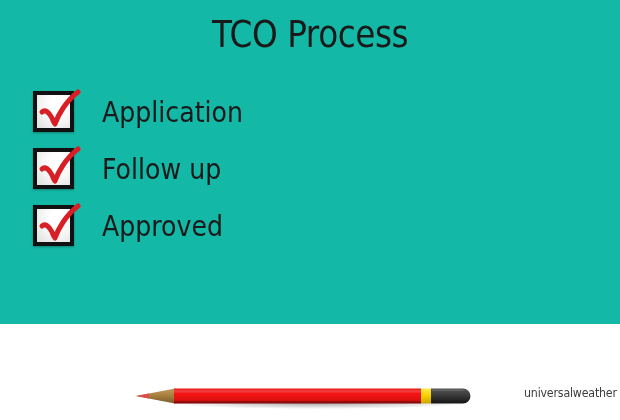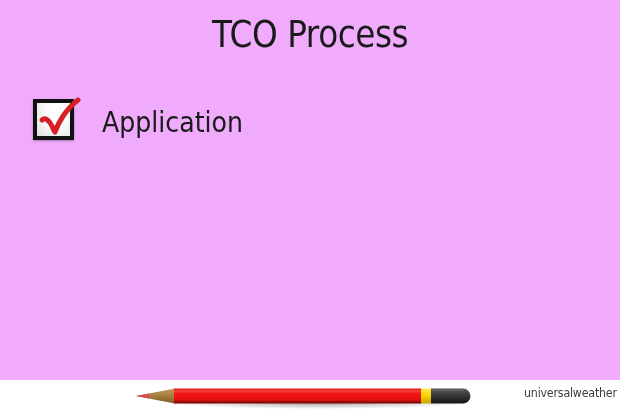--- a/index.html
+++ b/index.html
@@ -11,22 +11,22 @@
     height: 420px;
     background: #ffffff;
     font-family: "Liberation Sans", sans-serif;
     overflow: hidden;
     position: relative;
   }
   .slide {
     position: absolute;
     inset: 0;
     width: 620px;
-    height: 380px;
-    background: #f0abfc;
+    height: 324px;
+    background: #14b8a6;
   }
 
   
   .title {
     position: absolute;
     top: 12px;
     left: 0;
     width: 620px;
     text-align: center;
     font-family: "DejaVu Sans", sans-serif;
@@ -44,21 +44,21 @@
   .checklist {
     position: absolute;
     top: 83px;
     left: 33px;
     width: 420px;
   }
   .check-row {
     position: relative;
     height: 57px;
     display: flex;
-    align-items: flex-end;
+    align-items: center;
   }
   .checkbox {
     position: relative;
     width: 41px;
     height: 41px;
     flex: 0 0 41px;
     box-sizing: border-box;
     border: 4px solid #111111;
     background: radial-gradient(ellipse at 62% 30%, #ffffff 25%, #f5f5f5 55%, #dedede 100%);
     box-shadow: 0 1px 2px rgba(0,0,0,0.30);
@@ -121,21 +121,37 @@
       <div class="checkbox">
         <svg class="tick" viewBox="0 0 52 52">
           <path d="M9 27 C12 24, 16 27, 19 33 C20 36, 21 38, 22 39 C25 30, 33 16, 45 7" fill="none" stroke="#d81f26" stroke-width="5" stroke-linecap="round" stroke-linejoin="round"></path>
         </svg>
       </div>
       <div class="check-label">Application</div>
     </div>
 
 
 
-
+    <div class="check-row">
+      <div class="checkbox">
+        <svg class="tick" viewBox="0 0 52 52">
+          <path d="M9 27 C12 24, 16 27, 19 33 C20 36, 21 38, 22 39 C25 30, 33 16, 45 7" fill="none" stroke="#d81f26" stroke-width="5" stroke-linecap="round" stroke-linejoin="round"></path>
+        </svg>
+      </div>
+      <div class="check-label">Follow up</div>
+    </div>
+
+    <div class="check-row">
+      <div class="checkbox">
+        <svg class="tick" viewBox="0 0 52 52">
+          <path d="M9 27 C12 24, 16 27, 19 33 C20 36, 21 38, 22 39 C25 30, 33 16, 45 7" fill="none" stroke="#d81f26" stroke-width="5" stroke-linecap="round" stroke-linejoin="round"></path>
+        </svg>
+      </div>
+      <div class="check-label">Approved</div>
+    </div>
 
   </div>
 
   <svg class="pencil" viewBox="0 0 345 36">
     <defs>
       <linearGradient id="bodyGrad" x1="0" y1="0" x2="0" y2="1">
         <stop offset="0%" stop-color="#e81414"></stop>
         <stop offset="35%" stop-color="#f41515"></stop>
         <stop offset="72%" stop-color="#e01010"></stop>
         <stop offset="100%" stop-color="#a80d0d"></stop>

